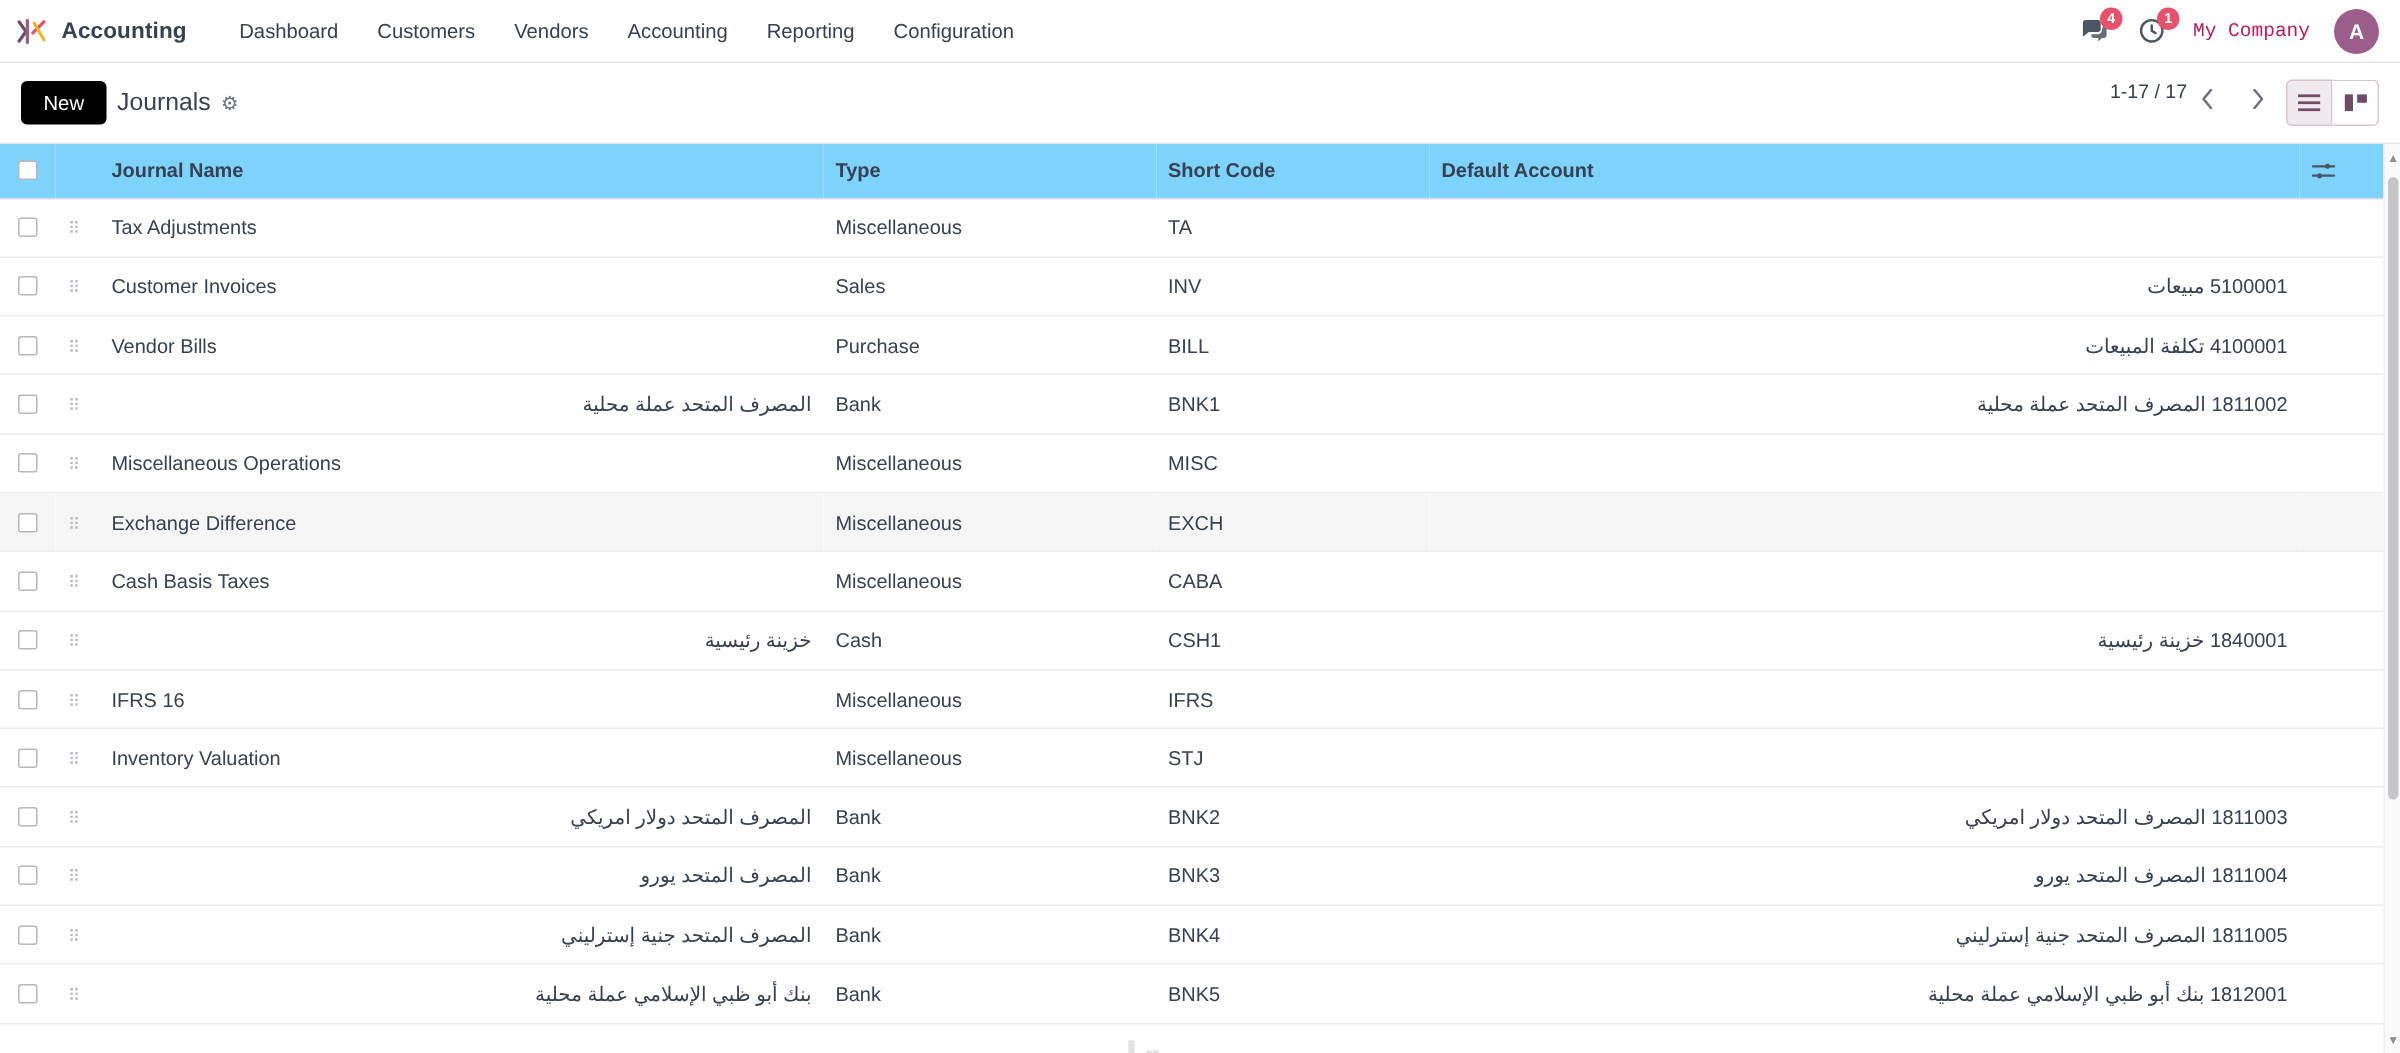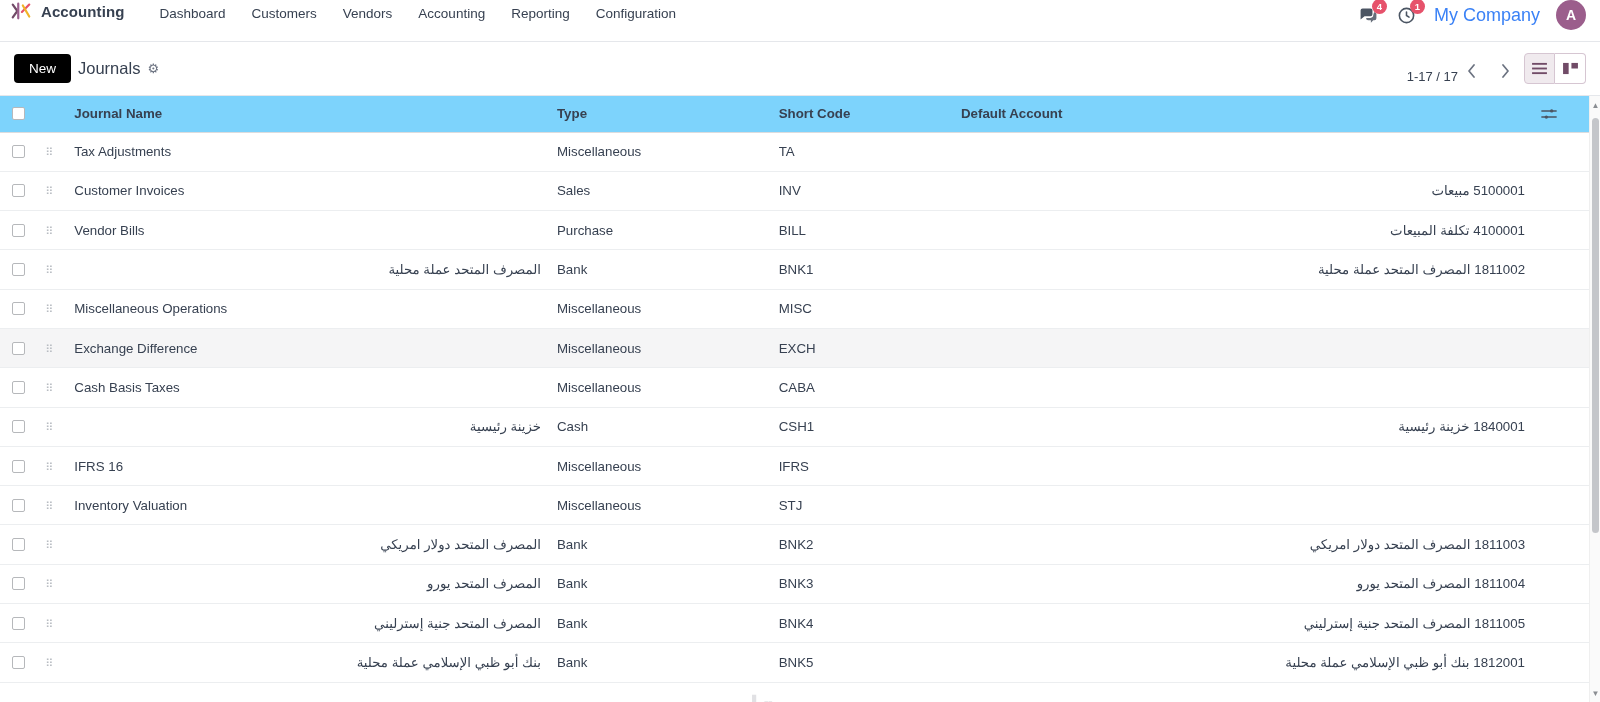--- a/index.html
+++ b/index.html
@@ -12,21 +12,21 @@
     color: #374151;
     -webkit-font-smoothing: antialiased;
   }
 
   
   .navbar {
     height: 42px;
     background: #ffffff;
     border-bottom: 1px solid #e5e7eb;
     display: flex;
-    align-items: flex-start;
+    align-items: center;
     padding: 0 14px 0 10px;
     position: relative;
   }
   .brand {
     display: flex; align-items: center;
     gap: 9px;
     margin-right: 22px;
   }
   .brand-logo {
     width: 22px; height: 22px;
@@ -67,23 +67,24 @@
     border-radius: 50%;
     background: #e6526b;
     color: #fff;
     font-size: 9.5px;
     line-height: 15px;
     text-align: center;
     font-weight: 700;
     padding: 0 2px;
   }
   .company-name {
-    font-size: 18px;
-    color: #3b82f6;
-    cursor: pointer;
+    font-size: 13px;
+    color: #be185d;
+    cursor: pointer;
+    font-family: Liberation Mono, monospace;
   }
   .avatar {
     width: 30px; height: 30px;
     border-radius: 50%;
     background: #9b5e8c;
     color: #fff;
     font-size: 14px;
     font-weight: 600;
     display: flex; align-items: center; justify-content: center;
     cursor: pointer;
@@ -155,21 +156,21 @@
     width: 30px;
     border-left: 1px solid #d1d5db;
     display: flex; align-items: center; justify-content: center;
     cursor: pointer;
     color: #4b5563;
     background: #fff;
   }
   .cp-right {
     margin-left: auto;
     display: flex;
-    align-items: flex-end;
+    align-items: flex-start;
   }
   .pager-count {
     font-size: 13px;
     color: #374151;
     white-space: nowrap;
   }
   .pager-btns { display: flex; align-items: center; gap: 8px; }
   .pager-btn {
     width: 26px; height: 26px;
     display: flex; align-items: center; justify-content: center;

